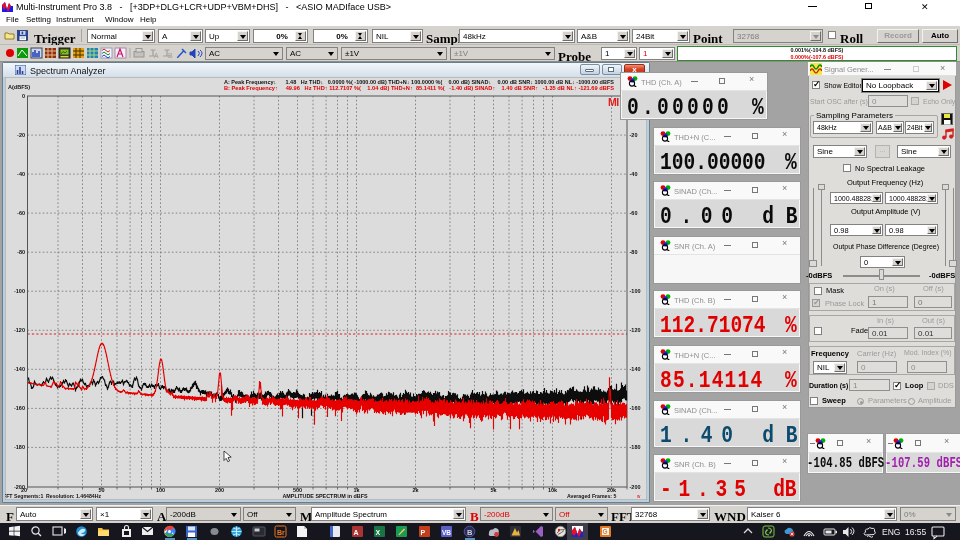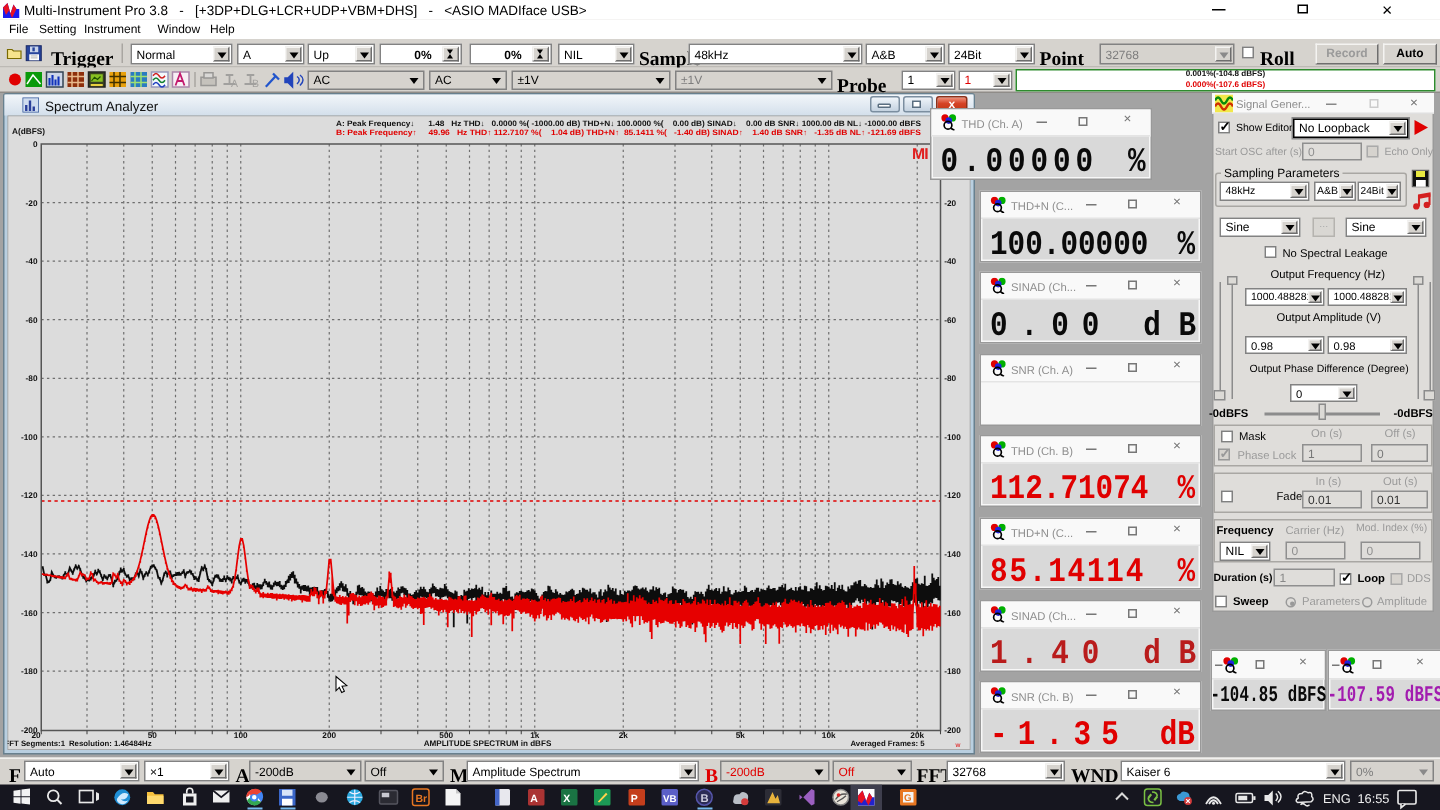--- a/index.html
+++ b/index.html
@@ -362,21 +362,21 @@
 </div>
 <div class="win" style="left:653px;top:400px;width:148px;height:48px;">
 <div class="mtitle"></div>
 <svg class="mico" viewBox="0 0 11 11">
       <use href="#mico"></use>
     </svg>
 <div class="mname">SINAD (Ch...</div>
 <div class="wbtn" style="left:70px;top:8px;width:7px;height:1px;background:#777;"></div>
 <div class="wbtn" style="left:98px;top:5px;width:6px;height:6px;border:1px solid #777;"></div>
 <div class="wbtn" style="left:128px;top:1px;font-size:9px;color:#777;">×</div>
-<div class="mval" style="color:#b91c1c;">
+<div class="mval" style="color:#0c4a6e;">
       <span style="position:absolute;left:5px;top:2.5px;font-size:23px;line-height:29px;letter-spacing:10.2px;transform:scaleX(0.85);transform-origin:0 0;white-space:pre;">1.40</span>
       <span style="position:absolute;right:2px;top:2.5px;font-size:23px;line-height:29px;transform:scaleX(0.85);transform-origin:100% 0;white-space:pre;">d B</span>
     </div>
 </div>
 <div class="win" style="left:653px;top:454px;width:148px;height:48px;">
 <div class="mtitle"></div>
 <svg class="mico" viewBox="0 0 11 11">
       <use href="#mico"></use>
     </svg>
 <div class="mname">SNR (Ch. B)</div>

